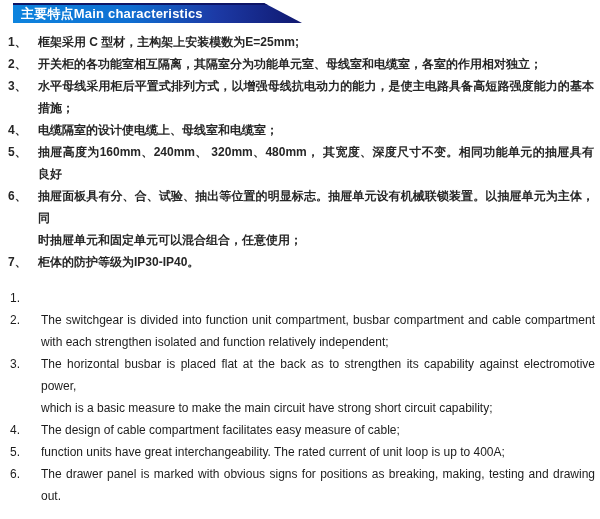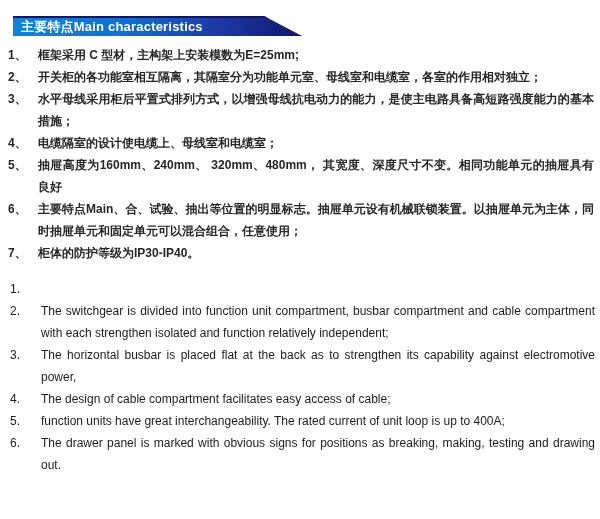--- a/index.html
+++ b/index.html
@@ -3,21 +3,21 @@
 <meta charset="utf-8">
 <style>
   html, body { margin: 0; padding: 0; }
   body {
     width: 600px; height: 519px;
     overflow: hidden;
     background: #ffffff;
     font-family: "Liberation Sans", "DejaVu Sans", sans-serif;
   }
   
-  .banner-wrap { margin: 16px 0 0 13px; }
+  .banner-wrap { margin: 3px 0 0 13px; }
   .banner {
     position: relative;
     width: 289px; height: 20px;
     clip-path: polygon(0 0, 251px 0, 289px 100%, 0 100%);
     
     background: #0d84de;
   }
   .banner::before {
     content: ""; position: absolute; left: 0; top: 0;
     width: 100%; height: 2px;
@@ -101,21 +101,21 @@
     </div>
     <div class="item">
       <span class="num">5、</span>
       <div class="lines">
         <div class="line">抽屉高度为160mm、240mm、 320mm、480mm， 其宽度、深度尺寸不变。相同功能单元的抽屉具有良好</div>
       </div>
     </div>
     <div class="item">
       <span class="num">6、</span>
       <div class="lines">
-        <div class="line">主要特点Main、合、试验、抽出等位置的明显标志。抽屉单元设有机械联锁装置。以抽屉单元为主体，同</div>
+        <div class="line">抽屉面板具有分、合、试验、抽出等位置的明显标志。抽屉单元设有机械联锁装置。以抽屉单元为主体，同</div>
         <div class="line">时抽屉单元和固定单元可以混合组合，任意使用；</div>
       </div>
     </div>
     <div class="item">
       <span class="num">7、</span>
       <div class="lines">
         <div class="line">柜体的防护等级为IP30-IP40。</div>
       </div>
     </div>
   </div>
@@ -130,26 +130,27 @@
       <span class="num">2.</span>
       <div class="lines">
         <div class="line">The switchgear is  divided into  function unit  compartment, busbar  compartment and cable  compartment</div>
         <div class="line">with each strengthen isolated and function relatively independent;</div>
       </div>
     </div>
     <div class="item">
       <span class="num">3.</span>
       <div class="lines">
         <div class="line">The horizontal busbar is placed flat at the back as to strengthen its capability against electromotive power,</div>
+        <div class="line">which is a basic measure to make the main circuit have strong short circuit capability;</div>
       </div>
     </div>
     <div class="item">
       <span class="num">4.</span>
       <div class="lines">
-        <div class="line">The design of cable compartment facilitates easy access of cable;</div>
+        <div class="line">The design of cable compartment facilitates easy measure of cable;</div>
       </div>
     </div>
     <div class="item">
       <span class="num">5.</span>
       <div class="lines">
         <div class="line">function units have great interchangeability. The rated current of unit loop is up to 400A;</div>
       </div>
     </div>
     <div class="item">
       <span class="num">6.</span>

